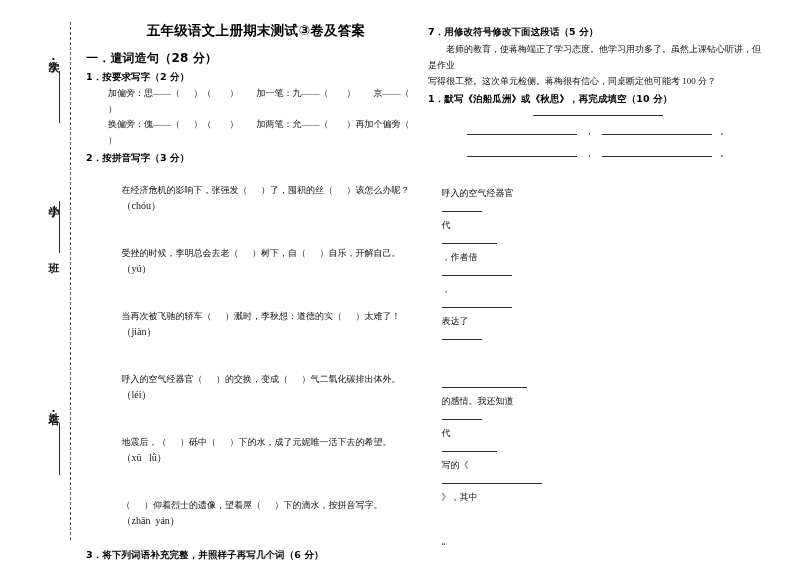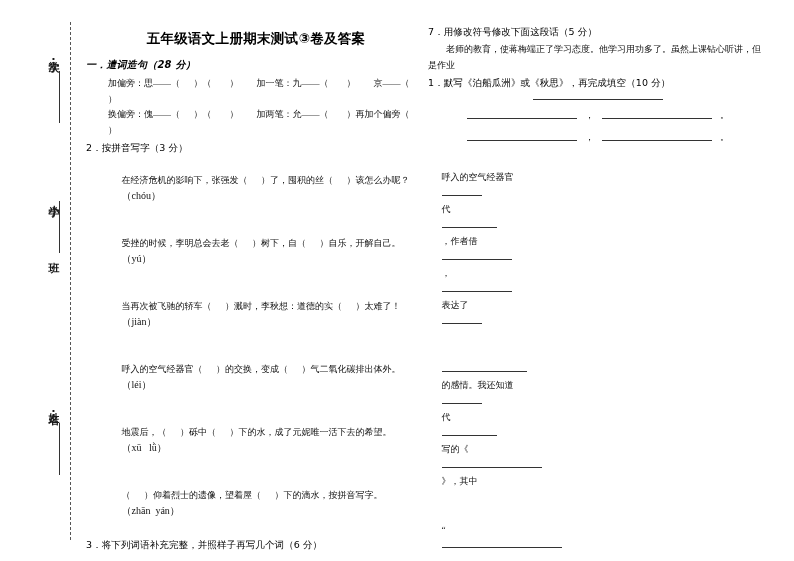--- a/index.html
+++ b/index.html
@@ -67,36 +67,35 @@
   }
   .col-left  { left: 86px; }
   .col-right { left: 428px; }
 
   .doc-title {
     text-align: center;
     font-size: 13.5px;
     font-weight: bold;
     font-family: "DejaVu Sans", "Liberation Sans", sans-serif;
     letter-spacing: 0.3px;
-    margin: 8px 0 10px 0;
+    margin: 0 0 10px 0;
     color: #000;
   }
 
   .sec-head {
-    font-size: 10px;
+    font-size: 12px;
     font-weight: bold;
     font-family: "DejaVu Sans", "Liberation Sans", sans-serif;
     margin: 5px 0 4px 0;
     letter-spacing: 0.2px;
     color: #000;
-    font-style: italic;
   }
   .q-head {
     font-size: 9.5px;
-    font-weight: normal;
+    font-weight: bold;
     font-family: "DejaVu Sans", "Liberation Sans", sans-serif;
     margin: 4px 0 2px 0;
     letter-spacing: 0.1px;
     color: #000;
   }
   .line {
     font-size: 9px;
     line-height: 15.5px;
     margin: 0;
     color: #111;
@@ -164,20 +163,21 @@
       <span class="vline"></span>
     </div>
   </div>
 
   <div class="col col-left">
 
     <div class="doc-title">五年级语文上册期末测试③卷及答案</div>
 
     <div class="sec-head">一．遣词造句（28 分）</div>
 
+    <div class="q-head">1．按要求写字（2 分）</div>
     <div class="line indent2">加偏旁：思——（      ）（        ）        加一笔：九——（        ）        京——（        ）</div>
     <div class="line indent2">换偏旁：傀——（      ）（        ）        加两笔：允——（        ）再加个偏旁（        ）</div>
 
     <div class="q-head">2．按拼音写字（3 分）</div>
     <div class="line indent2">
       <span>在经济危机的影响下，张强发（      ）了，囤积的丝（      ）该怎么办呢？</span>
       <span class="pinyin">（chóu）</span>
     </div>
     <div class="line indent2">
       <span>受挫的时候，李明总会去老（      ）树下，自（      ）自乐，开解自己。</span>
@@ -210,20 +210,21 @@
       
       
     </div>
 
   </div>
 
   <div class="col col-right">
 
     <div class="q-head">7．用修改符号修改下面这段话（5 分）</div>
     <div class="line indent">老师的教育，使蒋梅端正了学习态度。他学习用功多了。虽然上课钻心听讲，但是作业</div>
+    <div class="line">写得很工整。这次单元检侧。蒋梅很有信心，同桌断定他可能考 100 分？</div>
 
 
     <div class="q-head">1．默写《泊船瓜洲》或《秋思》，再完成填空（10 分）</div>
 
     <div class="poem-rule"></div>
     <div class="poem-row">
       <span class="blank"></span>，
       <span class="blank"></span>。
     </div>
     <div class="poem-row">

